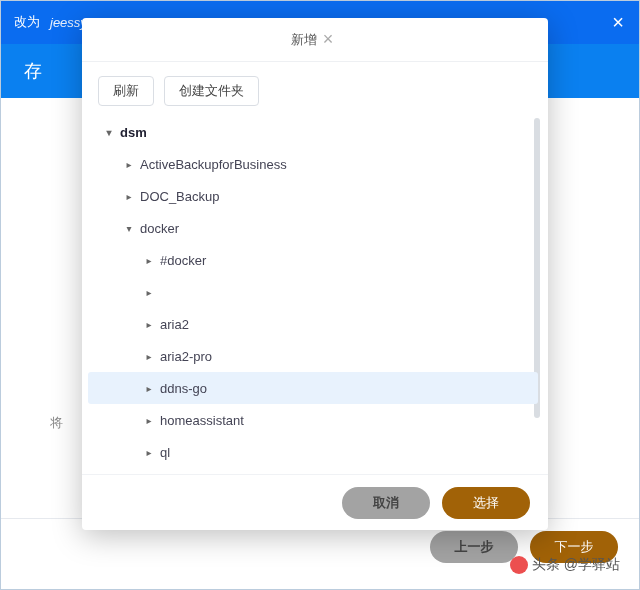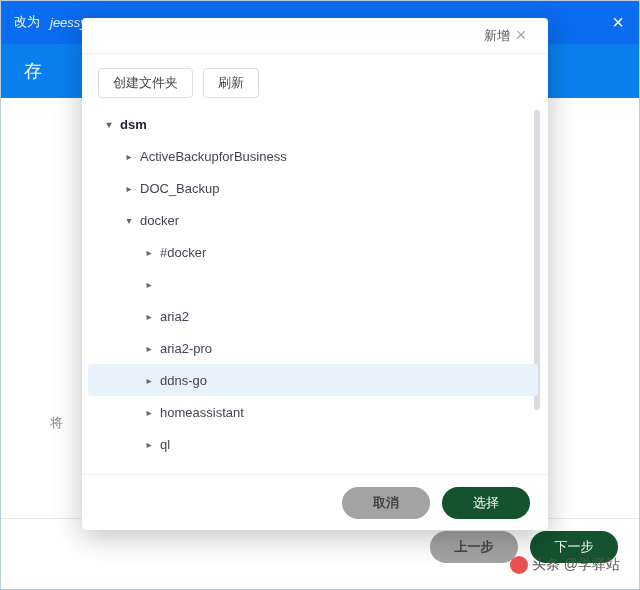--- a/index.html
+++ b/index.html
@@ -35,36 +35,36 @@
     background:#fff; border-top:1px solid #e6e9ee;
     display:flex; justify-content:flex-end; align-items:center; gap:12px;
     padding:0 22px;
   }
   .btn {
     min-width:88px; height:32px; border-radius:16px; display:flex;
     align-items:center; justify-content:center; font-size:13px; cursor:pointer;
     border:none;
   }
   .btn-grey { background:#a3a3a3; color:#444;font-weight:bold; }
-  .btn-blue { background:#14532d; color:#fff; }
+  .btn-blue { background:#a16207; color:#fff; }
   .watermark {
     position:absolute; right:20px; bottom:16px; color:#555; font-size:14px;
     display:flex; align-items:center; gap:4px;
     z-index:50;
     margin-top:13px;
   }
   .wm-dot { width:18px; height:18px; border-radius:50%; background:#ec4f4f; display:inline-block; }
   
   .modal {
     position:absolute; left:82px; top:18px; width:466px; height:512px;
     background:#fff; border-radius:4px; box-shadow:0 6px 30px rgba(0,0,0,.25);
     display:flex; flex-direction:column; z-index:30;
   }
   .modal-head {
-    height:36px; display:flex; align-items:center; justify-content:flex-end;
+    height:44px; display:flex; align-items:center; justify-content:center;
     padding:0 16px; border-bottom:1px solid #eef0f3; color:#555;
   }
   .modal-close { color:#aaa; font-size:18px; cursor:pointer; width:22px; height:22px;
     display:flex; align-items:center; justify-content:center; }
   .modal-toolbar {
     padding:14px 16px 10px; display:flex; gap:10px;
   }
   .tbtn {
     height:30px; padding:0 14px; border:1px solid #dadee4; background:#fff;
     border-radius:4px; color:#444; font-size:13px; cursor:pointer;
@@ -118,22 +118,22 @@
 </div>
 
 <div class="modal">
   <div class="modal-head">
     <span>新增</span>
     <div class="modal-close">
       <span>×</span>
     </div>
   </div>
   <div class="modal-toolbar">
+    <button class="tbtn">刷新</button>
     <button class="tbtn">创建文件夹</button>
-    <button class="tbtn">刷新</button>
   </div>
 
   <div class="tree-wrap">
     <div class="scrollbar-fake"></div>
     <div class="tree-scroll">
       <div class="node root" style="padding-left:14px;">
         <span class="arrow">▾</span>
         <span>dsm</span>
       </div>
 

